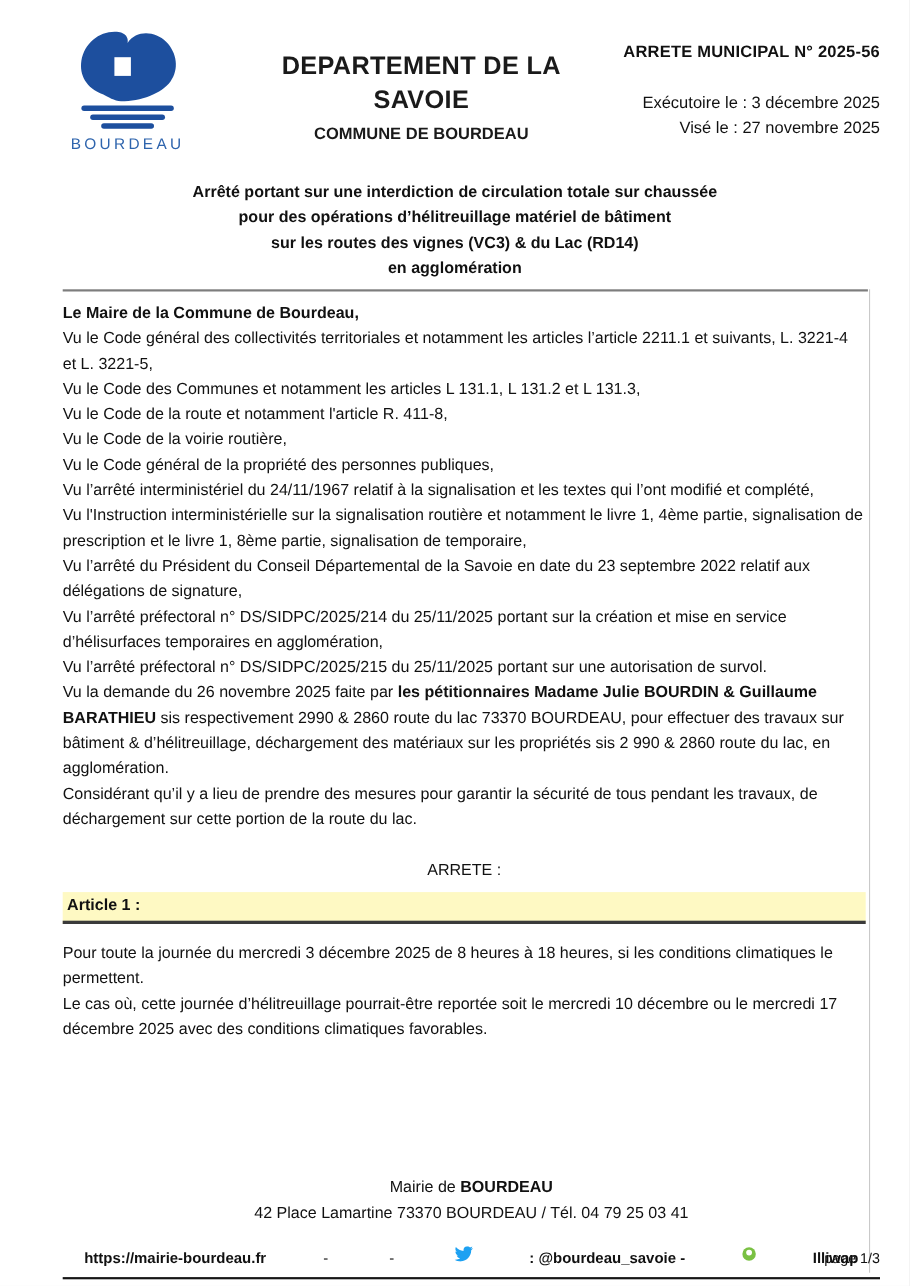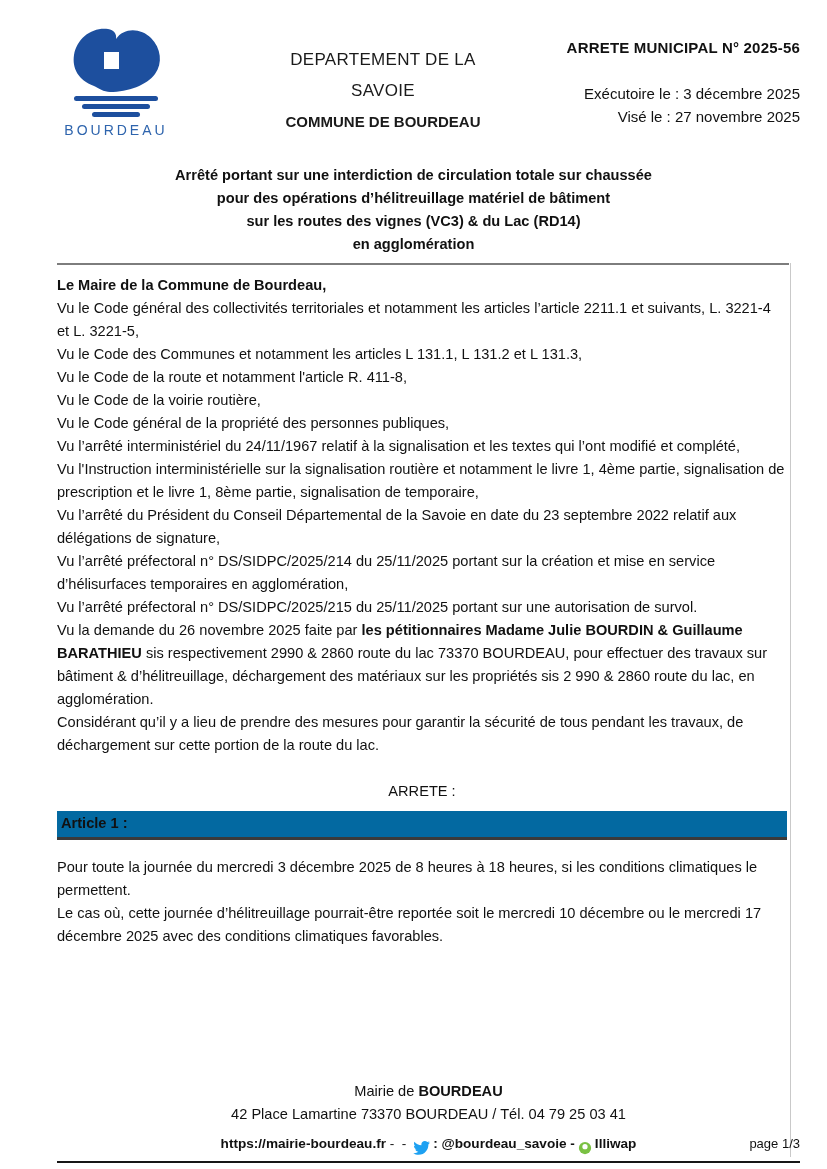--- a/index.html
+++ b/index.html
@@ -17,21 +17,21 @@
   p { margin:0; }
 
   
   .header { position:relative; height:164px; }
 
   .logo { position:absolute; left:58px; top:22px; width:116px; text-align:center; }
   .logo svg { display:block; margin:0 auto; }
   .logo-word { color:#2e64ad; font-size:14px; letter-spacing:3px; margin-top:1px; font-weight:500; }
 
   .head-center { position:absolute; left:168px; width:430px; top:44px; text-align:center; color:#1a1a1a; }
-  .dept-line { font-size:17px; line-height:31px; letter-spacing:0.3px; }
+  .dept-line { font-size:23px; line-height:31px; letter-spacing:0.3px;font-weight:bold; }
   .commune-line { font-size:15px; line-height:31px; font-weight:bold; }
 
   .head-right { position:absolute; right:27px; top:36px; text-align:right; font-size:15px; }
   .head-right .ref { font-weight:bold; margin-bottom:24px; letter-spacing:0.2px; }
   .head-right .dt { line-height:22.5px; }
 
   
   .doc-title { text-align:center; font-weight:bold; line-height:23px; }
 
   .divider { border:none; border-top:2px solid #7d7d7d; margin:7px 38px 0 57px; }
@@ -39,34 +39,34 @@
   
   .scan-line { position:absolute; top:263px; bottom:12px; right:36px; width:1px; background:#c9c9c9; }
 
   
   .main { padding:9px 40px 0 57px; }
   .bold { font-weight:bold; }
   .blank-before { }
   .arrete-heading { text-align:center; font-weight:normal; margin-top:23px; }
   .article-bar {
     margin-top:8px;
-    background:#0369a1;
+    background:#fef9c3;
     border-bottom:3px solid #3a3a3a;
     font-weight:bold;
     padding:1px 0 2px 4px;
   }
   .article-text { margin-top:16px; }
 
   
   .footer { position:absolute; left:57px; right:27px; bottom:6px; }
   .f-org, .f-addr { text-align:center; }
   .f-contact {
     position:relative;
-    display:flex; justify-content:center; align-items:flex-end;
-    font-size:13.6px; margin-top:7px; line-height:22px;
+    display:flex; justify-content:center; align-items:flex-start;
+    font-size:13.6px; margin-top:18px; line-height:22px;gap:48px;
   }
   .f-contact span { white-space:pre; }
   .f-web { font-weight:bold; }
   .f-mail { font-weight:bold; font-style:italic; }
   .f-tw { font-weight:bold; }
   .f-illi { font-weight:bold; }
   .f-icon { display:inline-flex; align-items:center; margin:0 3px; }
   .f-page { position:absolute; right:0; top:0; font-size:13px; font-weight:normal; }
   .f-rule { border:none; border-top:2px solid #161616; margin:6px 0 0 0; }
 </style>

